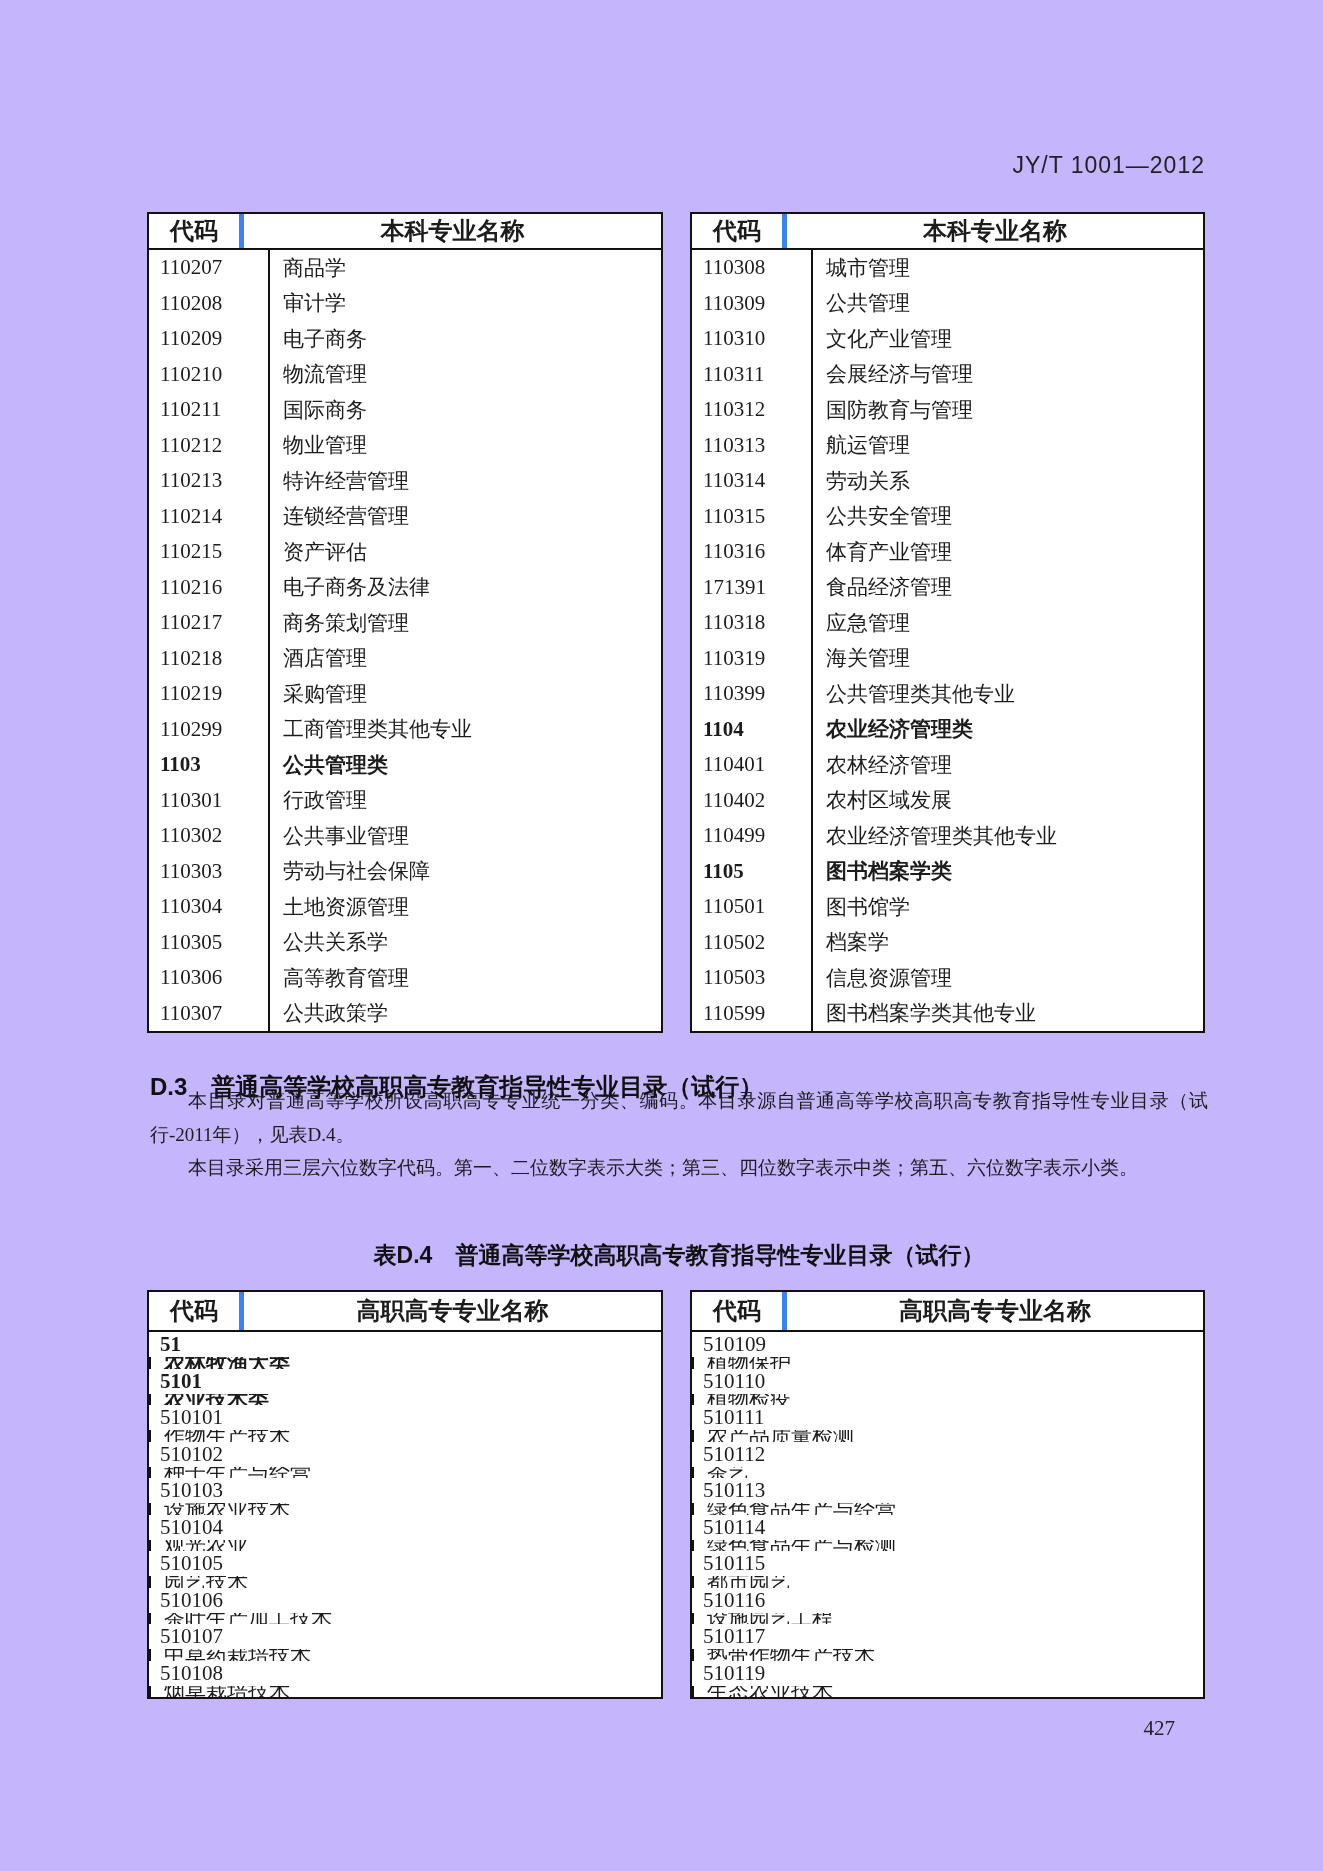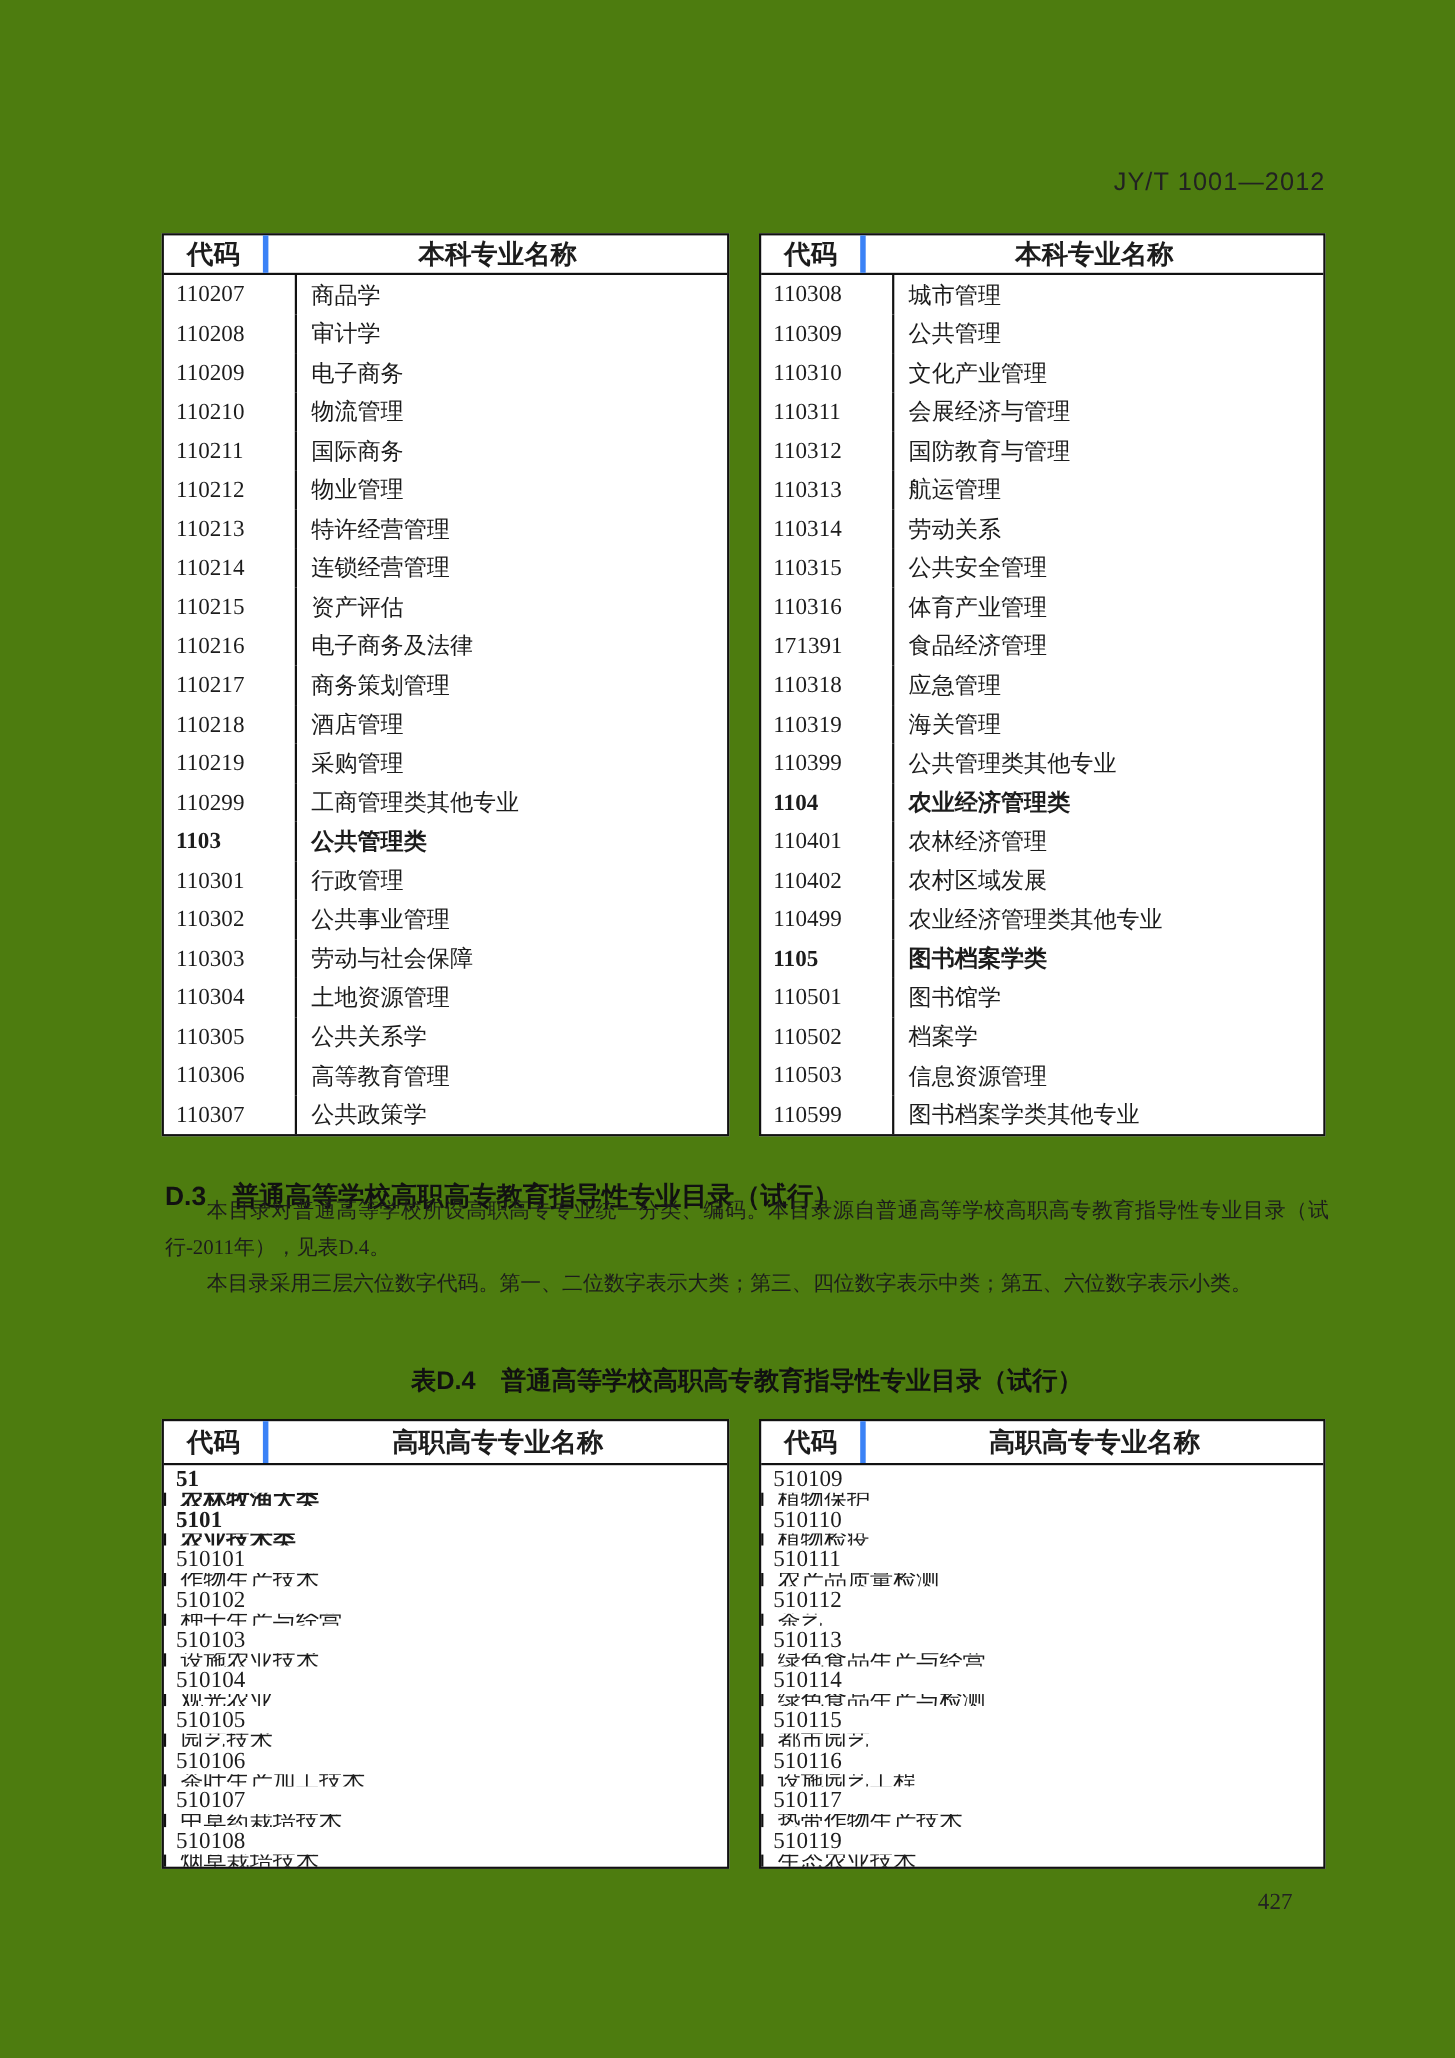--- a/index.html
+++ b/index.html
@@ -1,20 +1,20 @@
 <!DOCTYPE html>
 <html><head>
 <meta charset="utf-8">
 <style>
   html,body{margin:0;padding:0;background:#888;}
   .page{
     position:relative;
     width:1323px;height:1871px;
     margin:0 auto;
-    background:#4d7c0f;
+    background:#c4b5fd;
     font-family:"Liberation Serif","DejaVu Serif",serif;
     color:#1c1c1c;
     overflow:hidden;
   }
   .doc-ref{
     position:absolute;
     top:152px;right:118px;
     font-family:"Liberation Sans","DejaVu Sans",sans-serif;
     font-size:23px;letter-spacing:1px;color:#222;
   }

